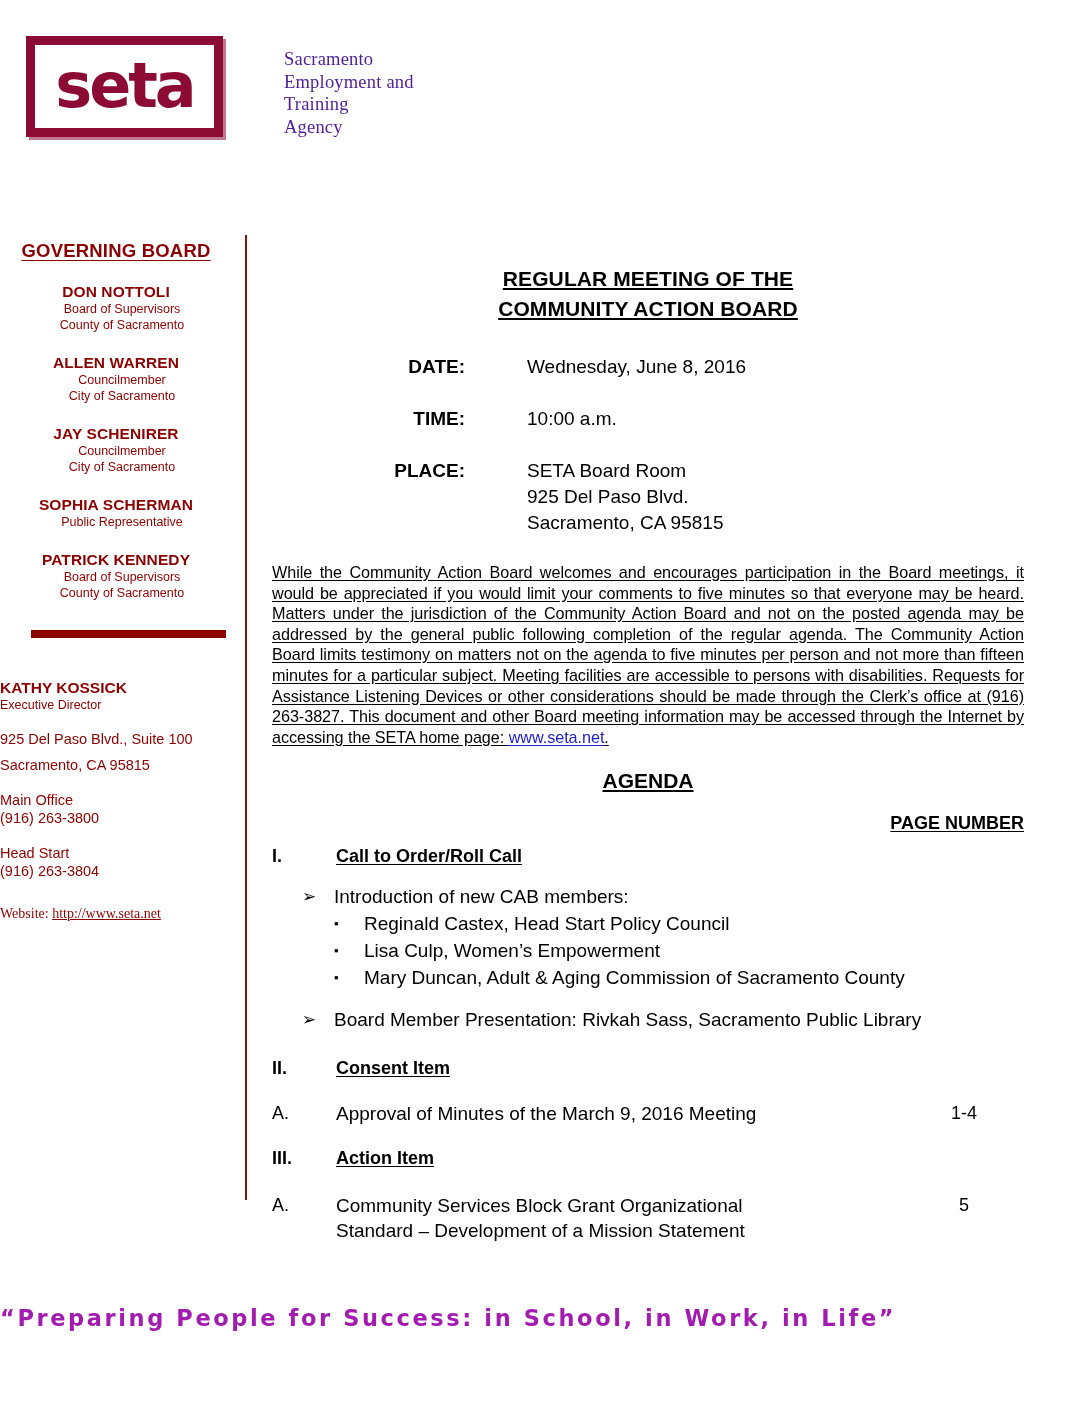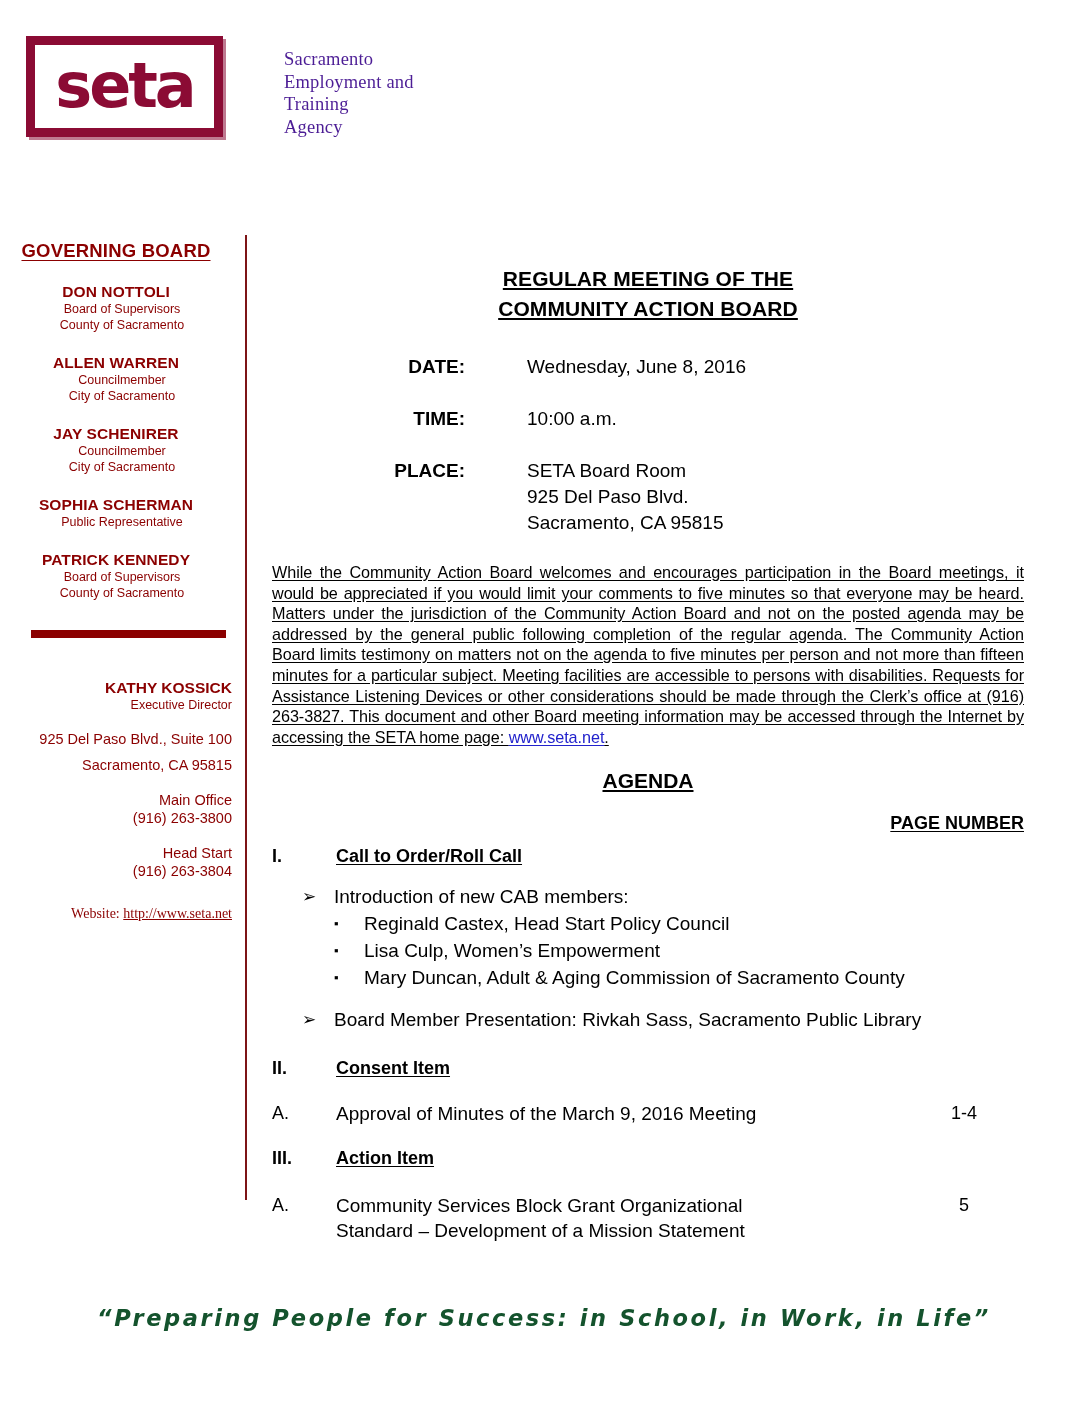--- a/index.html
+++ b/index.html
@@ -110,21 +110,21 @@
     top: 390px;
     width: 195px;
     height: 8px;
     background: #8b0000;
   }
   #director-block {
     position: absolute;
     left: 0px;
     top: 438px;
     width: 232px;
-    text-align: right;
+    text-align: left;
     color: #8b0000;
   }
   #director-name {
     font-size: 15.5px;
     font-weight: bold;
     line-height: 19px;
   }
   #director-title {
     font-size: 12.5px;
     line-height: 16px;
@@ -305,27 +305,26 @@
     line-height: 25px;
     text-align: center;
   }
 
   
   #footer-tagline {
     position: absolute;
     left: 0;
     top: 1305px;
     width: 1088px;
-    text-align: center;
+    text-align: left;
     font-family: "DejaVu Sans", sans-serif;
     font-size: 22.5px;
     font-weight: bold;
-    font-style: italic;
     letter-spacing: 2.6px;
-    color: #14532d;
+    color: #a21caf;
   }
 </style>
 </head>
 <body>
 
 <div id="logo-block">
   <div id="logo-mark">
     <div id="logo-wordmark">seta</div>
   </div>
   <div id="logo-text">

